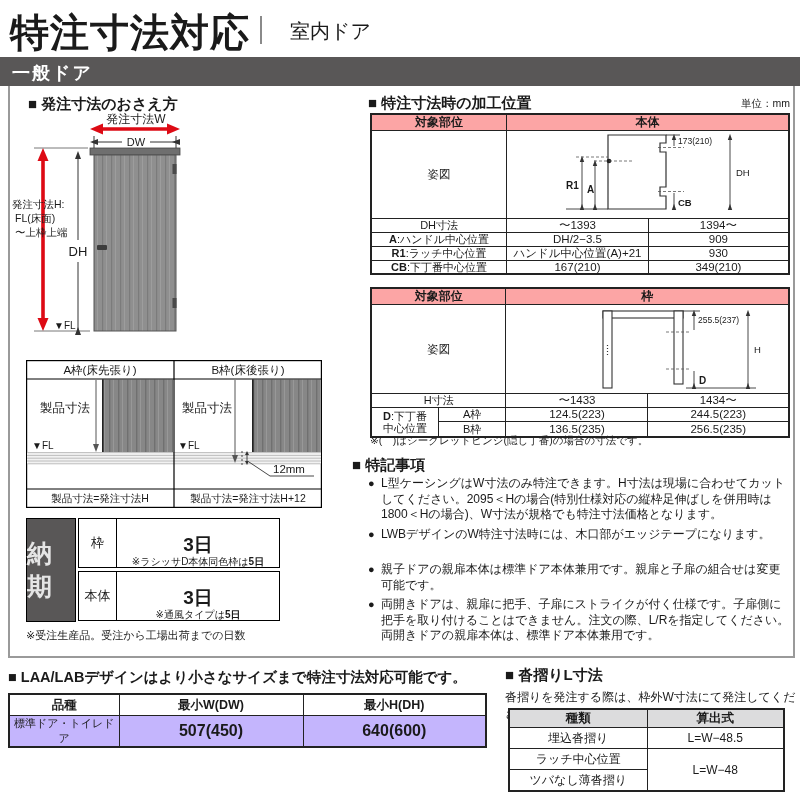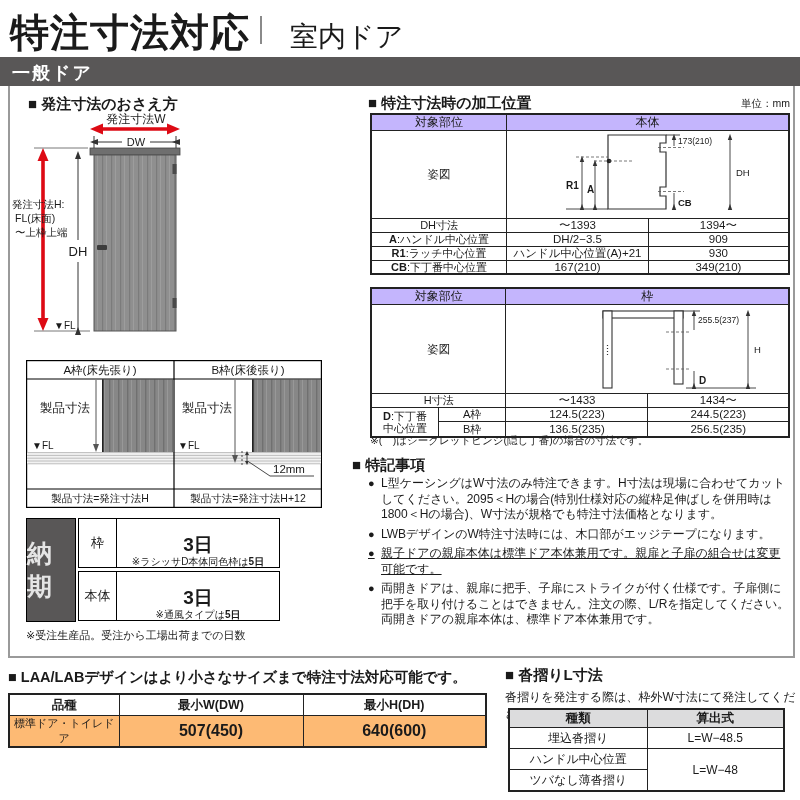--- a/index.html
+++ b/index.html
@@ -5,57 +5,57 @@
   html,body{margin:0;padding:0;}
   body{
     width:800px;height:800px;position:relative;background:#fff;
     font-family:"Liberation Sans","DejaVu Sans",sans-serif;color:#1a1a1a;
     overflow:hidden;
   }
   .abs{position:absolute;}
   
   .page-title{left:10px;top:6px;font-size:39px;font-weight:bold;letter-spacing:1px;}
   .title-div{left:260px;top:16px;width:2px;height:28px;background:#8a8a8a;}
-  .page-sub{left:290px;top:18px;font-size:28px;}
+  .page-sub{left:290px;top:18px;font-size:20px;}
   .section-bar{left:0;top:57px;width:800px;height:29px;background:#595757;}
   .section-bar span{position:absolute;left:12px;top:4px;color:#fff;font-size:18px;font-weight:bold;letter-spacing:2px;}
   .content-box{left:8px;top:86px;width:783px;height:570px;border:2px solid #9a9a9a;border-top:none;}
   
   .h-sq{font-size:15px;font-weight:bold;}
   .unit{font-size:10.5px;text-align:right;width:90px;}
   
   table.spec{border-collapse:collapse;table-layout:fixed;background:#fff;}
   table.spec td{border:1px solid #222;text-align:center;vertical-align:middle;padding:0;font-size:11.5px;line-height:1.1;}
   table.spec{border:2px solid #222;}
-  table.spec td.hd{background:#c4b5fd;font-size:12px;font-weight:normal;height:15px;}
+  table.spec td.hd{background:#fca5a5;font-size:12px;font-weight:bold;height:15px;}
   table.spec td.fig{height:86px;}
   table.spec td.lb{font-size:11px;}
   .bold{font-weight:bold;}
   .fnote{font-size:10.5px;color:#222;}
   
   .notes{width:424px;font-size:12px;line-height:15.5px;}
   .note-item{display:flex;margin-bottom:4px;}
   .note-item::before{content:"●";flex:0 0 13px;font-size:11px;}
   .note-item span{white-space:pre-line;flex:1;}
-  .gap-top{margin-top:4px;text-decoration:underline;}
+  .gap-top{margin-top:20px;}
   
   .delivery{left:26px;top:518px;width:252px;height:104px;}
   .d-dark{position:absolute;left:0;top:0;width:48px;height:102px;background:#595757;border:1px solid #000;
           color:#e5e5e5;font-size:25px;font-weight:bold;display:flex;align-items:center;justify-content:center;letter-spacing:1px;}
   .d-row{position:absolute;left:52px;width:200px;height:48px;border:1px solid #000;background:#fff;}
   .d-part{position:absolute;left:0;top:0;width:37px;height:100%;border-right:1px solid #000;
           display:flex;align-items:center;justify-content:center;font-size:13px;}
   .d-val{position:absolute;left:38px;top:12px;right:0;height:100%;text-align:center;}
   .d-days{font-size:19px;font-weight:bold;line-height:22px;margin-top:3px;}
   .d-note{font-size:10px;line-height:12px;}
   
   table.bt{border-collapse:collapse;table-layout:fixed;border:2px solid #222;}
   table.bt td{border:1px solid #222;text-align:center;vertical-align:middle;padding:0;}
   .laa-h td{font-size:12.5px;font-weight:bold;height:20px;background:#fff;}
-  .laa-d td{height:20px;background:#fdba74;}
+  .laa-d td{height:20px;background:#c4b5fd;}
   .laa-d .nm{font-size:11px;}
   .laa-d .vl{font-size:16px;font-weight:bold;}
   table.kz td{font-size:12px;height:20px;}
   table.kz td.hd{background:#dcdcdd;font-weight:bold;font-size:12.5px;height:17px;}
   
   svg text{font-family:"Liberation Sans","DejaVu Sans",sans-serif;fill:#1a1a1a;}
 </style>
 </head>
 <body>
 
@@ -381,20 +381,20 @@
   <tbody>
       <tr>
     <td class="hd">種類</td>
     <td class="hd">算出式</td>
   </tr>
   <tr>
     <td>埋込沓摺り</td>
     <td>L=W−48.5</td>
   </tr>
   <tr>
-    <td>ハンドル中心位置</td>
+    <td>ラッチ中心位置</td>
     <td rowspan="2">L=W−48</td>
   </tr>
   <tr>
     <td>ツバなし薄沓摺り</td>
   </tr>
 </tbody>
   </table>
 
 </body></html>

